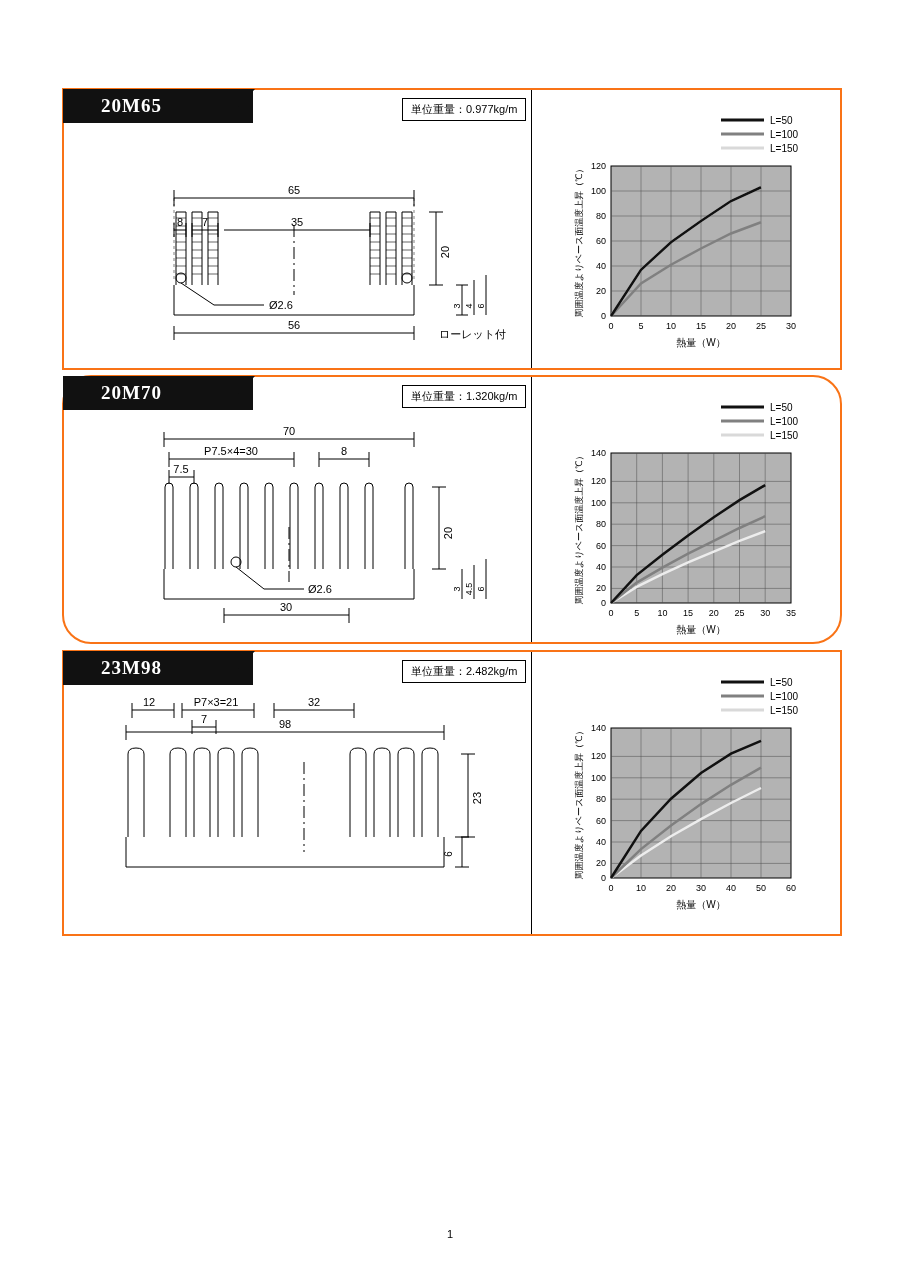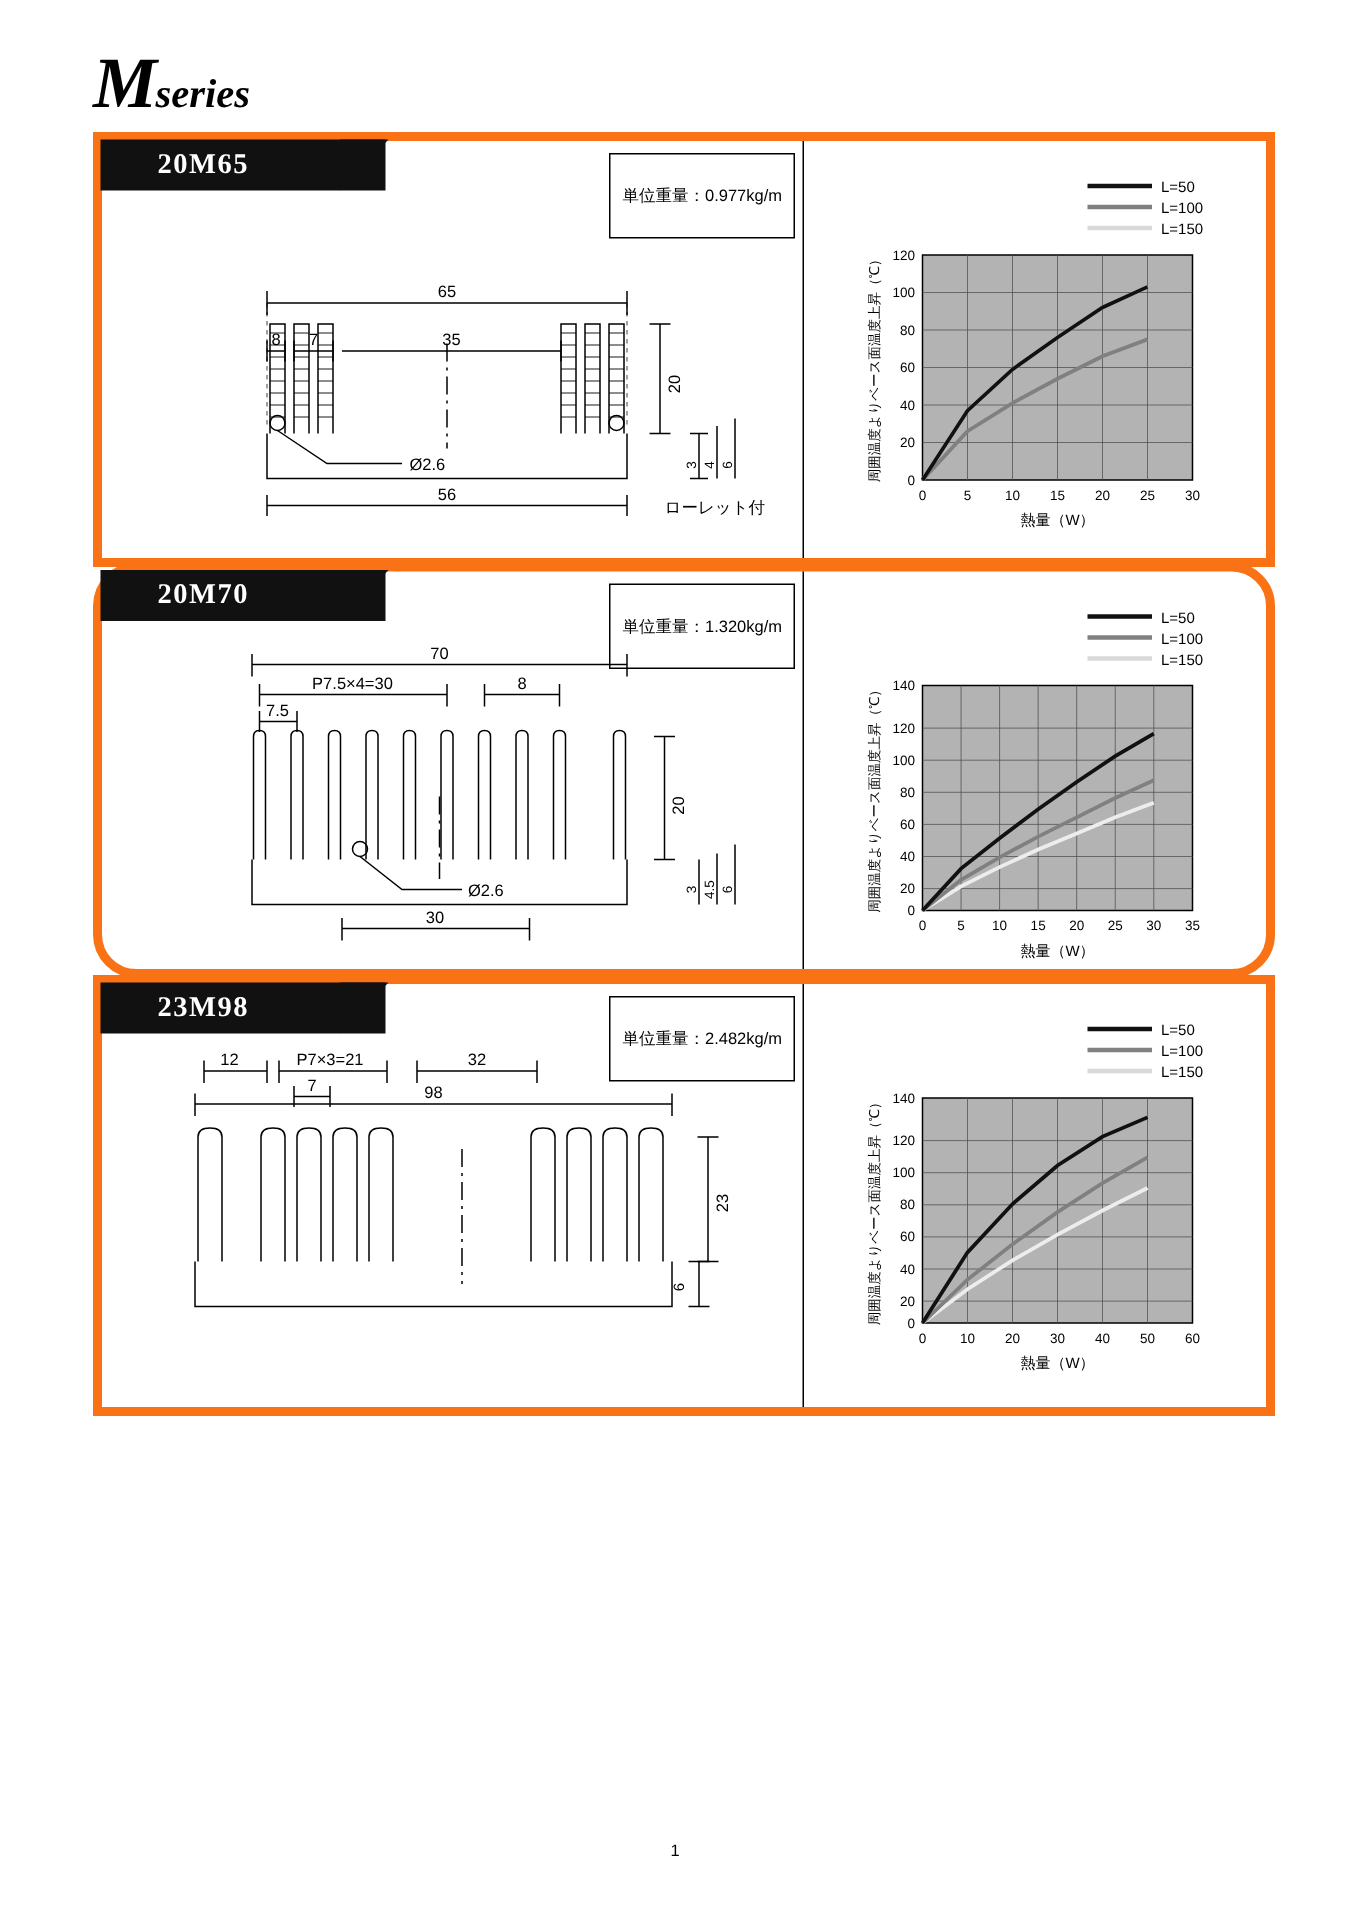--- a/index.html
+++ b/index.html
@@ -17,38 +17,38 @@
   .m-logo .small{font-size:27px;font-weight:bold;font-style:italic;letter-spacing:0px;}
   .header-bar{
     position:absolute;left:155px;top:44px;width:683px;height:28px;background:#1a1a1a;
   }
   .header-bar .label{
     position:absolute;right:18px;top:4px;color:#fff;font-size:16px;font-weight:bold;
     letter-spacing:1px;font-family:"Liberation Sans",sans-serif;
   }
 
   
-  .panel{position:absolute;left:62px;width:776px;border:6px solid #f97316;background:#fff;}
+  .panel{position:absolute;left:62px;width:776px;border:2px solid #f97316;background:#fff;}
   #panel0{top:88px;height:278px;}
   #panel1{top:375px;height:265px;border-radius:29px;}
   #panel2{top:650px;height:282px;}
 
   .tag{
     position:absolute;left:-1px;top:-1px;height:34px;width:190px;background:#111;
   }
   .tag .tag-text{
     position:absolute;left:38px;top:6px;color:#fff;font-size:19px;font-weight:bold;
     font-family:"Liberation Serif",serif;letter-spacing:1px;
   }
   .tag .tag-slant{
     position:absolute;left:160px;top:0;width:0;height:0;
     border-top:34px solid #111;border-right:32px solid transparent;
   }
   .weight-box{
-    position:absolute;left:338px;top:8px;border:1px solid #000;padding:20px 8px;
+    position:absolute;left:338px;top:8px;border:1px solid #000;padding:3px 8px;
     font-size:11px;white-space:nowrap;background:#fff;
   }
   .vdiv{position:absolute;top:0;bottom:0;width:1px;background:#000;}
 
   .knurl{position:absolute;font-size:11px;}
 
   
   .draw{position:absolute;left:0;top:0;}
   .chart-wrap{position:absolute;}
 
@@ -58,23 +58,20 @@
   .page-num{
     position:absolute;left:0;right:0;top:1228px;text-align:center;font-size:11px;
   }
 </style>
 </head>
 <body>
 
 <div class="page">
 
   <div class="header">
-    <div class="m-logo">
-      <span class="big">M</span><span class="small">series</span>
-    </div>
   </div>
 
   <div class="panel" id="panel0">
     <div class="tag">
       <span class="tag-text">20M65</span>
       <span class="tag-slant"></span>
     </div>
     <div class="weight-box">
       <span>単位重量：</span><span>0.977kg/m</span>
     </div>

